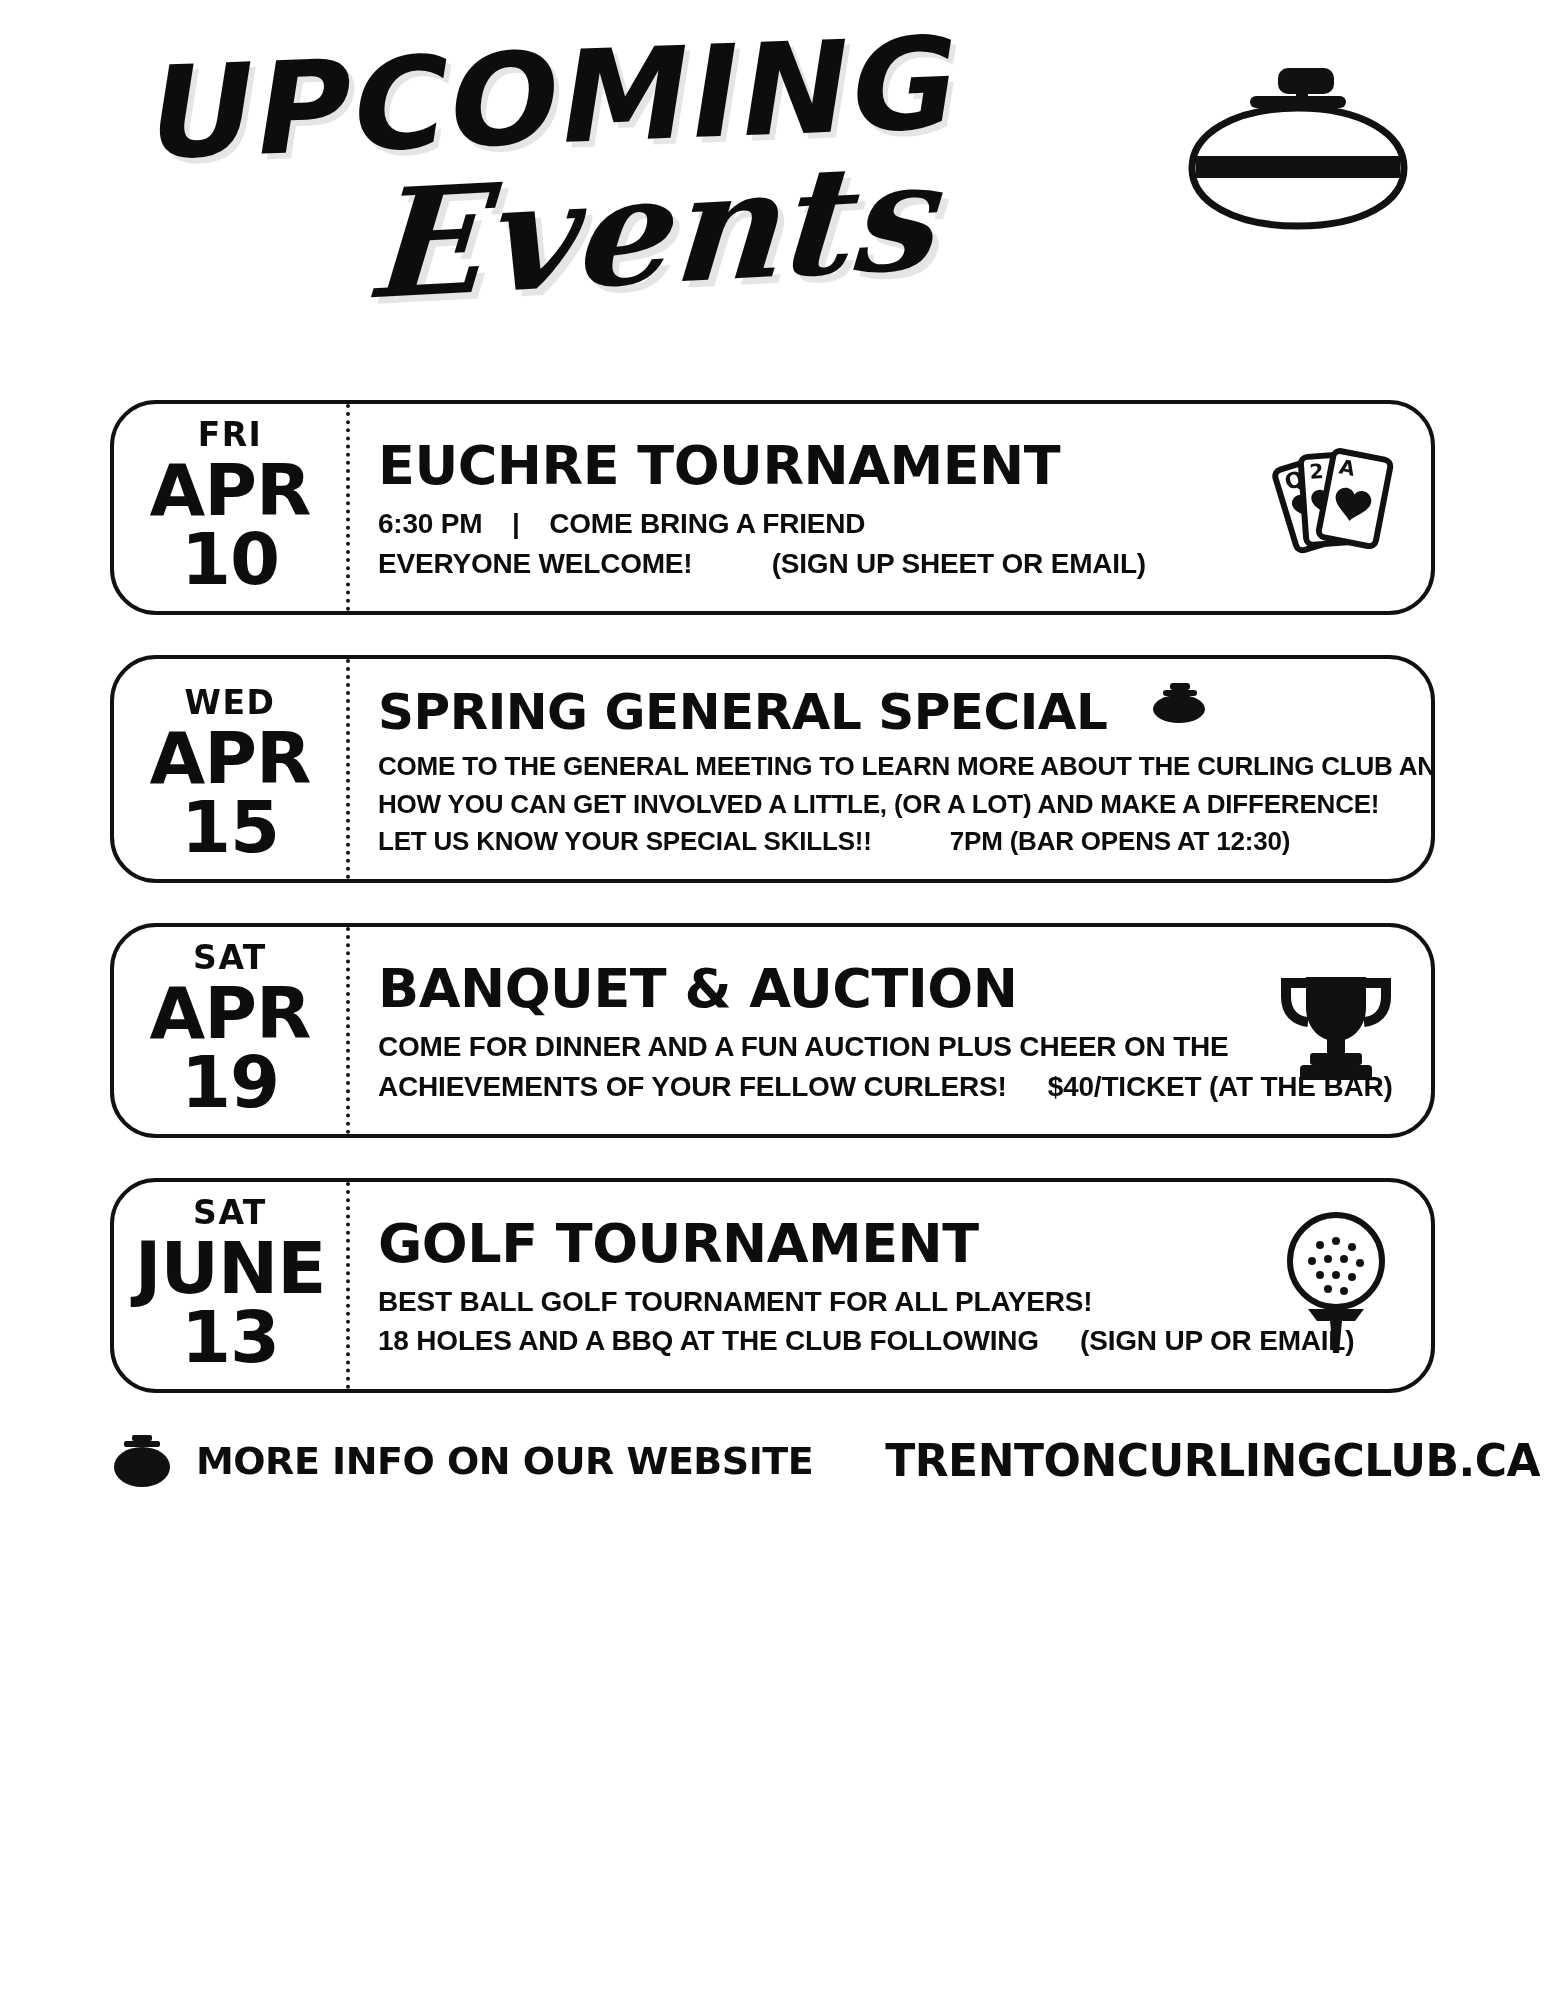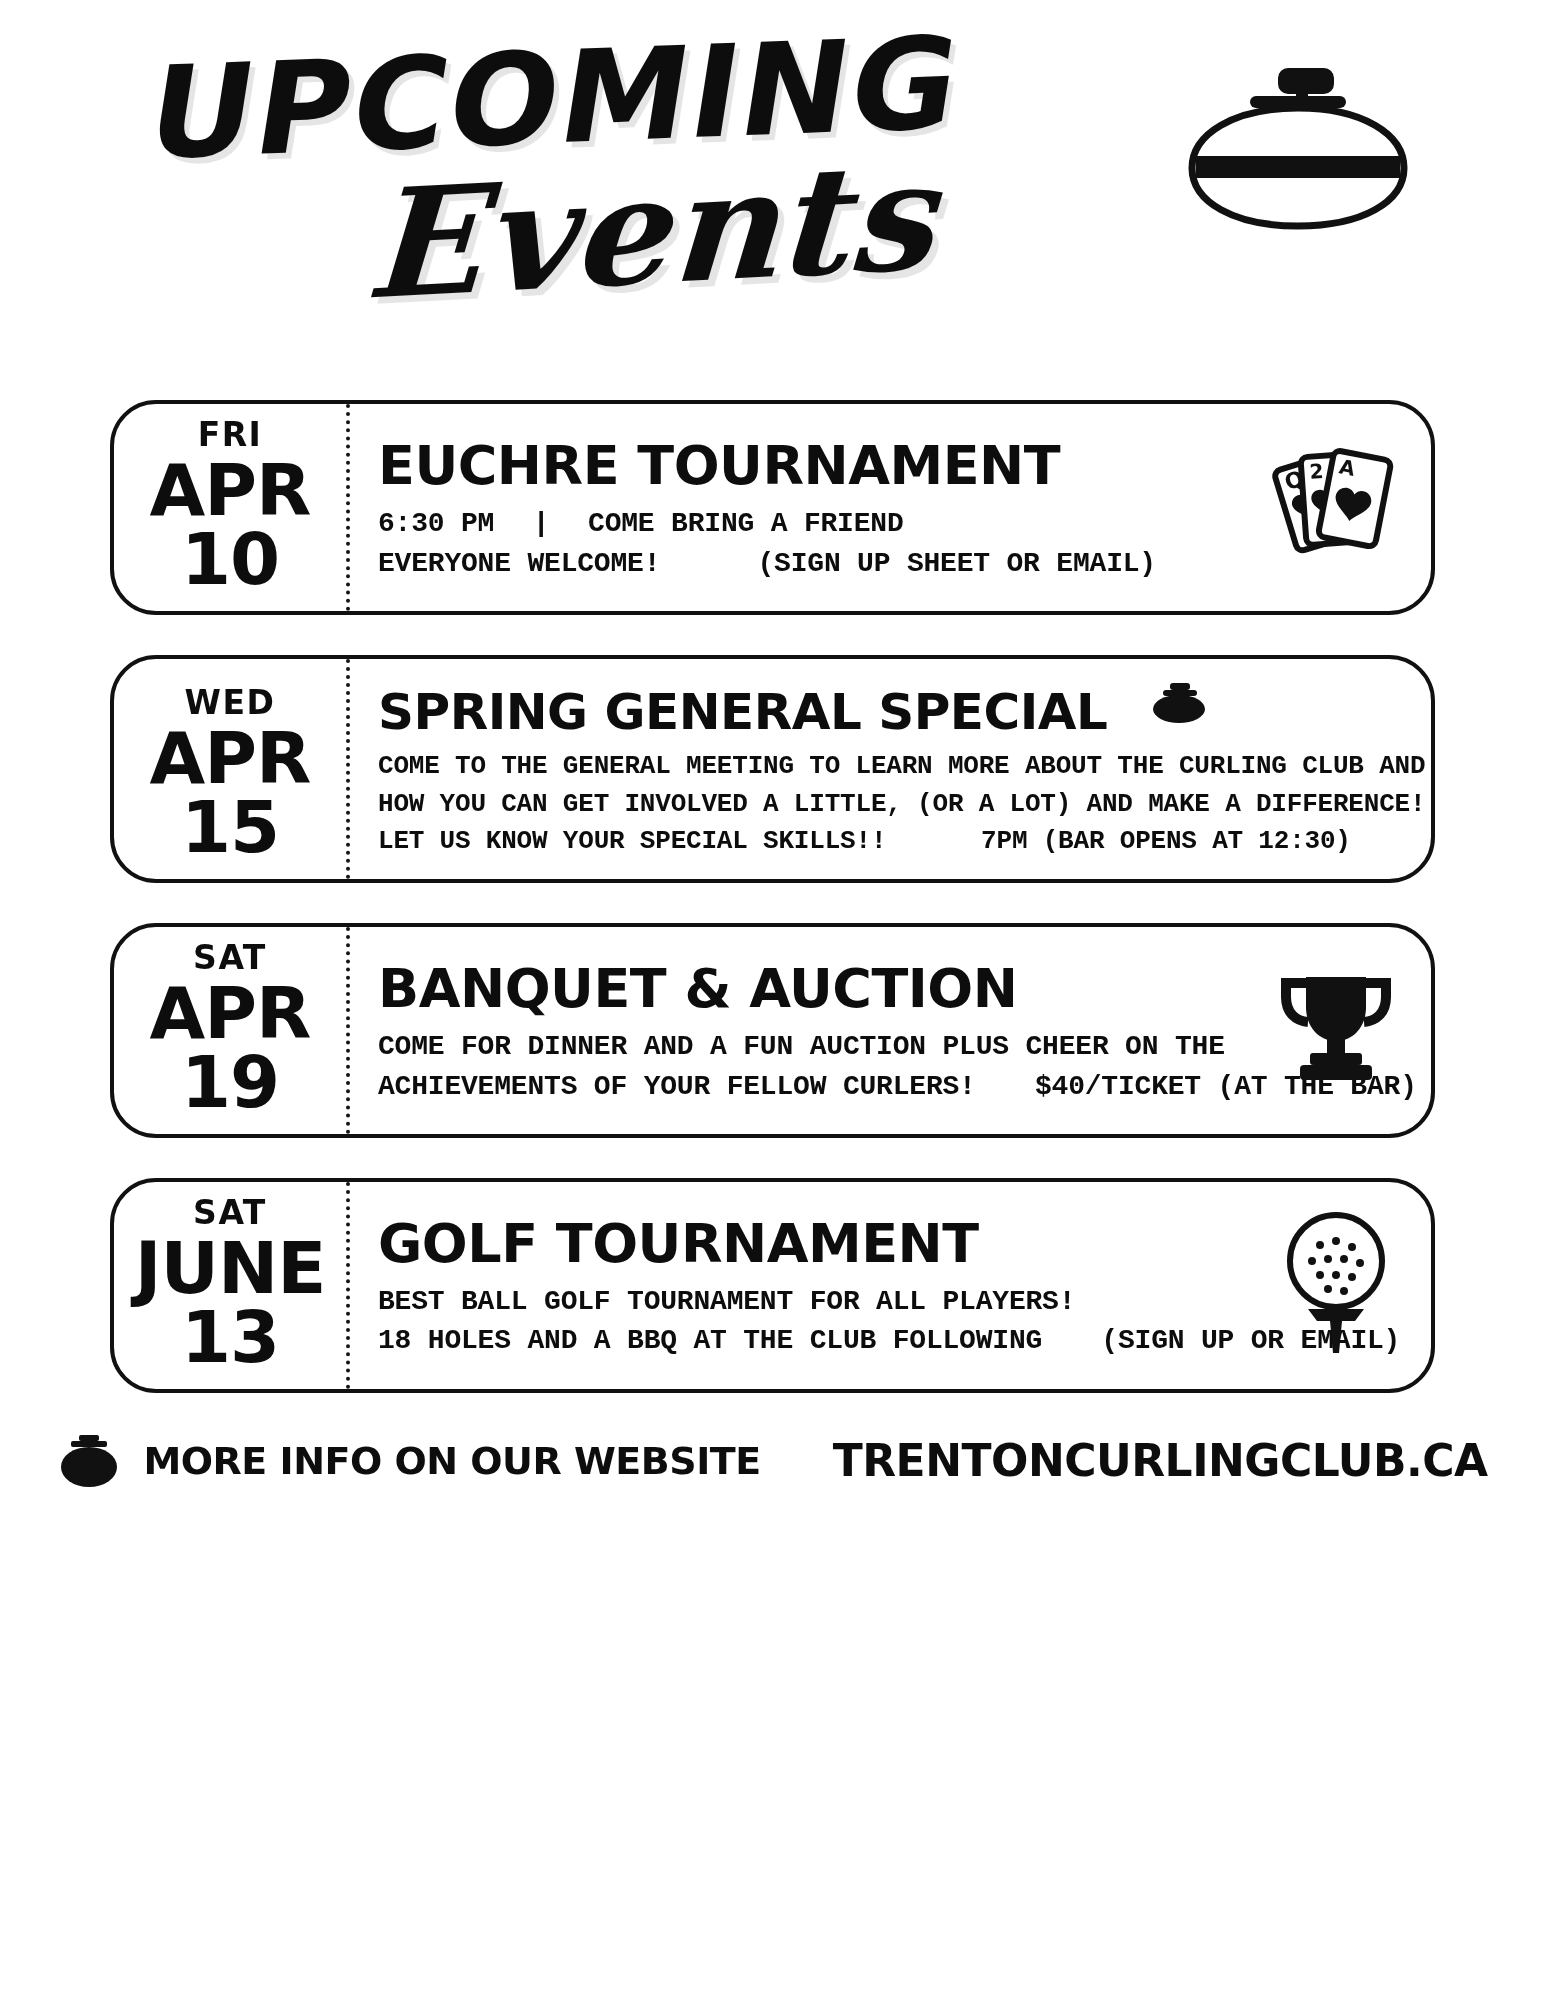--- a/index.html
+++ b/index.html
@@ -129,21 +129,21 @@
     font-family: "DejaVu Sans", sans-serif;
     font-weight: bold;
     font-size: 54px;
     line-height: 1.04;
     letter-spacing: -0.5px;
     margin-bottom: 10px;
     white-space: nowrap;
   }
   .ticket-title.tight { font-size: 50px; }
   .ticket-line {
-    font-family: Liberation Mono, monospace;
+    font-family: Liberation Sans, sans-serif;
     font-weight: bold;
     font-size: 28px;
     line-height: 1.42;
     letter-spacing: -0.2px;
     white-space: nowrap;
   }
   .ticket-line.sm {
     font-size: 26px;
     line-height: 1.45;
   }
@@ -156,21 +156,21 @@
     margin-left: 10px;
   }
   .gap-sm { display: inline-block; width: 26px; }
   .gap-lg { display: inline-block; width: 64px; }
   .pipe { display: inline-block; padding: 0 22px; }
 
   
   .footer {
     display: flex;
     align-items: center;
-    justify-content: center;
+    justify-content: flex-start;
     gap: 0;
     margin-top: 42px;
     padding: 0 110px;
   }
   .footer-stone {
     width: 64px;
     height: 52px;
     margin-right: 22px;
     flex: 0 0 auto;
   }

